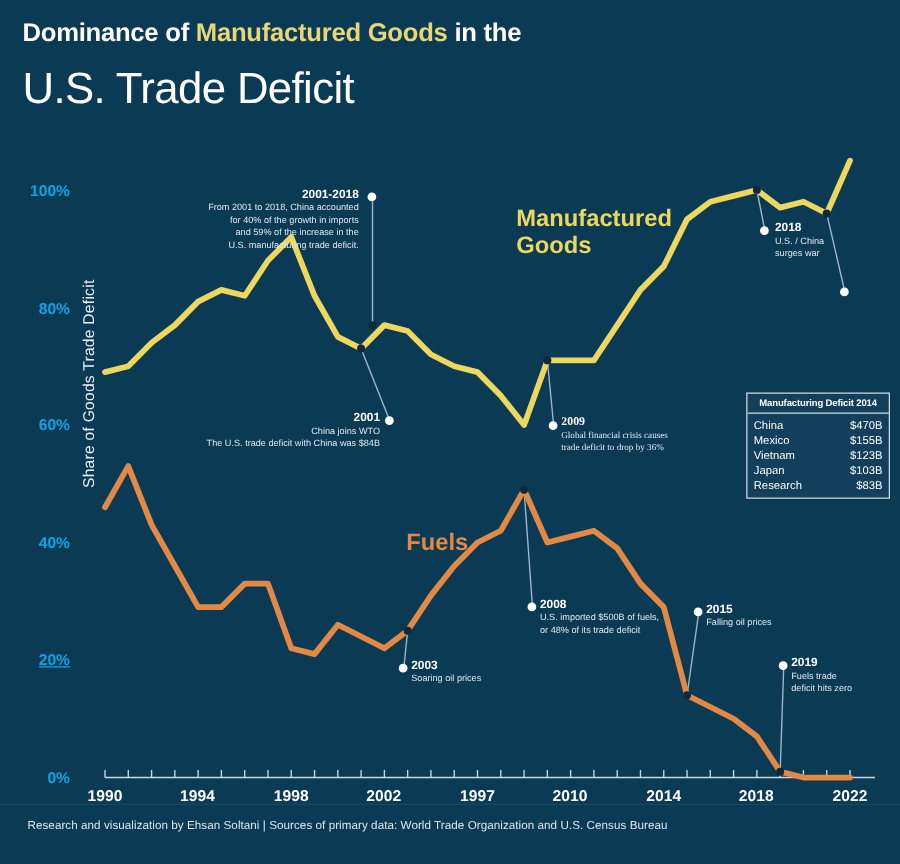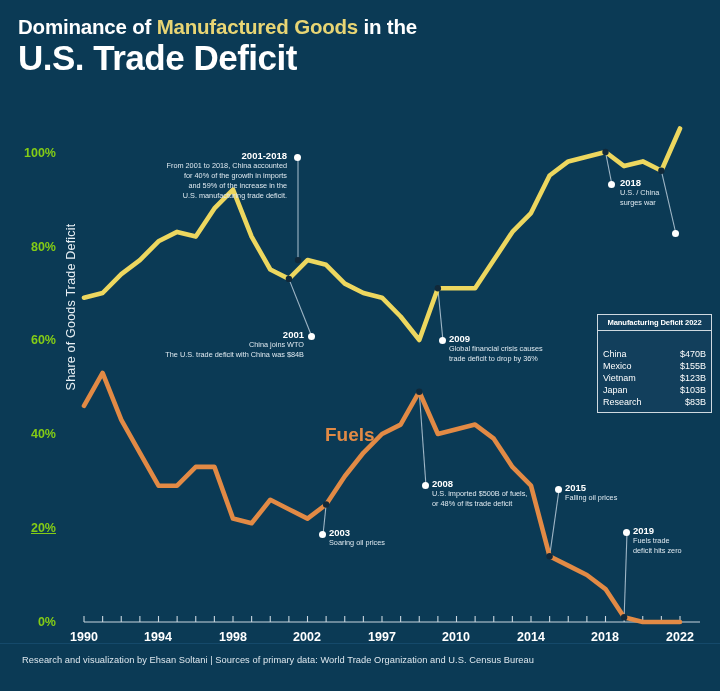--- a/index.html
+++ b/index.html
@@ -10,32 +10,32 @@
     color:#ffffff;
     overflow:hidden;
     position:relative;
   }
   #root{position:relative;width:720px;height:503px;}
 
   
   .title-block{position:absolute;left:18px;top:16px;width:520px;}
   .title-line1{font-size:20.5px;font-weight:bold;letter-spacing:-0.2px;line-height:1.05;color:#ffffff;}
   .title-line1 .hl{color:#e8d574;}
-  .title-line2{font-size:35px;font-weight:bold;letter-spacing:-0.5px;line-height:1.08;margin-top:1px;color:#ffffff;}
+  .title-line2{font-size:35px;font-weight:normal;letter-spacing:-0.5px;line-height:1.08;margin-top:14px;color:#ffffff;}
 
   
   .plot{position:absolute;left:0;top:0;width:720px;height:691px;}
   svg.chart{position:absolute;left:0;top:0;}
 
   .ylabel{
     position:absolute;left:-44px;top:300px;width:230px;
     transform:rotate(-90deg);transform-origin:center center;
     text-align:center;font-size:12.5px;color:#e7eef3;letter-spacing:.2px;
   }
-  .ytick{position:absolute;font-size:12.5px;font-weight:bold;color:#84cc16;text-align:right;width:46px;}
+  .ytick{position:absolute;font-size:12.5px;font-weight:bold;color:#0ea5e9;text-align:right;width:46px;}
   .xtick{position:absolute;font-size:12.5px;font-weight:bold;color:#ffffff;text-align:center;width:50px;top:630px;}
 
   
   .series-label{position:absolute;font-weight:bold;line-height:1.08;}
   .series-mg{left:413px;top:166px;font-size:19px;color:#edd75f;}
   .series-fuels{left:325px;top:425px;font-size:19px;color:#e28a45;}
 
   
   .anno{position:absolute;}
   .anno .yr{font-size:9.5px;font-weight:bold;color:#ffffff;white-space:nowrap;}
@@ -48,21 +48,21 @@
   .tbl{
     position:absolute;left:597px;top:314px;width:113px;
     background:#123f5c;border:1px solid #cfd9e0;
     padding:0;font-size:8px;
   }
   .tbl .hdr{
     font-size:7.6px;font-weight:bold;color:#ffffff;
     padding:3px 4px 3px 4px;border-bottom:1px solid #cfd9e0;
     text-align:center;letter-spacing:-0.1px;
   }
-  .tbl .rows{padding:3px 5px 4px 5px;margin-top:14px;}
+  .tbl .rows{padding:3px 5px 4px 5px;}
   .tbl .row{display:flex;justify-content:space-between;font-size:9px;line-height:1.34;color:#ffffff;}
   .tbl .row .nm{text-align:left;}
   .tbl .row .vl{text-align:right;font-weight:normal;}
 
   
   .footer{position:absolute;left:22px;top:655px;font-size:9.3px;color:#dde7ee;letter-spacing:.05px;}
   .divider{position:absolute;left:0;top:643px;width:720px;height:1px;background:#15496a;}
 </style>
 </head>
 <body>
@@ -154,39 +154,43 @@
     <div class="xtick" style="left:59px;">1990</div>
     <div class="xtick" style="left:133px;">1994</div>
     <div class="xtick" style="left:208px;">1998</div>
     <div class="xtick" style="left:282px;">2002</div>
     <div class="xtick" style="left:357px;">1997</div>
     <div class="xtick" style="left:431px;">2010</div>
     <div class="xtick" style="left:506px;">2014</div>
     <div class="xtick" style="left:580px;">2018</div>
     <div class="xtick" style="left:655px;">2022</div>
 
+    <div class="series-label series-mg">
+      <div>Manufactured</div>
+      <div>Goods</div>
+    </div>
     <div class="series-label series-fuels">Fuels</div>
 
     <div class="anno right" style="left:155px;top:150px;width:132px;">
       <div class="yr">2001-2018</div>
       <div class="txt">From 2001 to 2018, China accounted</div>
       <div class="txt">for 40% of the growth in imports</div>
       <div class="txt">and 59% of the increase in the</div>
       <div class="txt">U.S. manufacturing trade deficit.</div>
     </div>
     <div class="dot" style="left:294px;top:154px;"></div>
 
     <div class="anno right" style="left:140px;top:329px;width:164px;">
       <div class="yr">2001</div>
       <div class="txt">China joins WTO</div>
       <div class="txt">The U.S. trade deficit with China was $84B</div>
     </div>
     <div class="dot" style="left:308px;top:333px;"></div>
 
-    <div class="anno left" style="left:449px;top:333px;width:150px;">
+    <div class="anno left" style="left:449px;top:333px;width:150px;font-family:Liberation Serif, serif;">
       <div class="yr">2009</div>
       <div class="txt">Global financial crisis causes</div>
       <div class="txt">trade deficit to drop by 36%</div>
     </div>
     <div class="dot" style="left:439px;top:337px;"></div>
 
     <div class="anno left" style="left:620px;top:177px;width:90px;">
       <div class="yr">2018</div>
       <div class="txt">U.S. / China</div>
       <div class="txt">surges war</div>
@@ -215,21 +219,21 @@
     <div class="dot" style="left:555px;top:486px;"></div>
 
     <div class="anno left" style="left:633px;top:525px;width:90px;">
       <div class="yr">2019</div>
       <div class="txt">Fuels trade</div>
       <div class="txt">deficit hits zero</div>
     </div>
     <div class="dot" style="left:623px;top:529px;"></div>
 
     <div class="tbl">
-      <div class="hdr">Manufacturing Deficit 2022</div>
+      <div class="hdr">Manufacturing Deficit 2014</div>
       <div class="rows" id="tbl-rows">
           <div class="row">
             <span class="nm">China</span>
             <span class="vl">$470B</span>
           </div>
           <div class="row">
             <span class="nm">Mexico</span>
             <span class="vl">$155B</span>
           </div>
           <div class="row">

